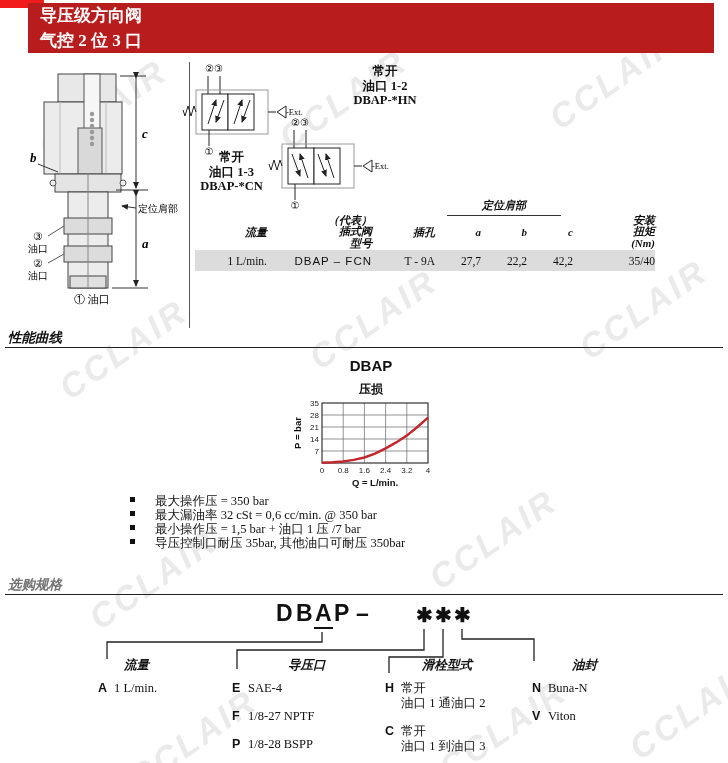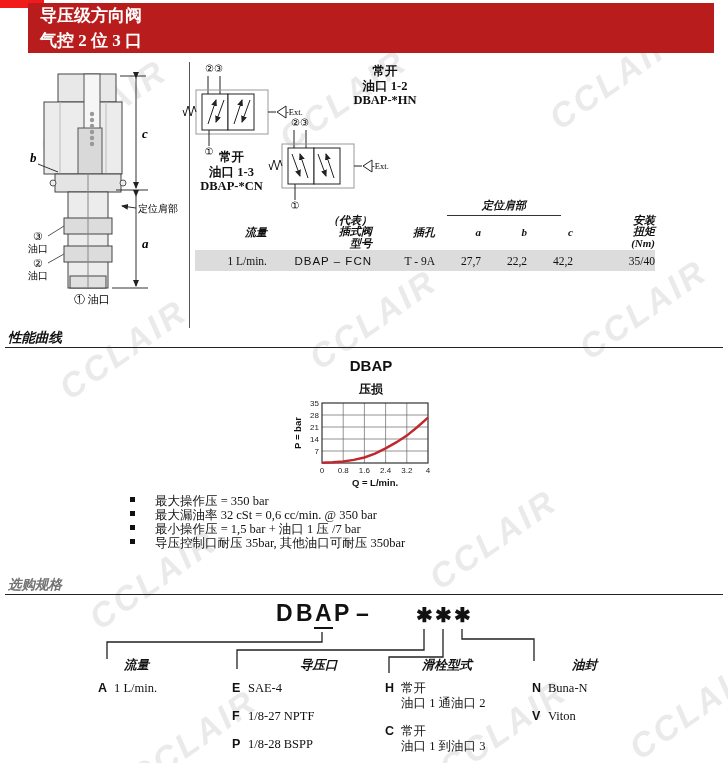--- a/index.html
+++ b/index.html
@@ -283,21 +283,21 @@
     <polyline points="443,3 443,31 389,31 389,47" fill="none" stroke="#222" stroke-width="1.3"></polyline>
     <polyline points="462,3 462,13 534,13 534,35" fill="none" stroke="#222" stroke-width="1.3"></polyline>
   </svg>
 
   <div class="grp-title" style="left:124px;top:657px">流量</div>
   <div class="opt" style="left:98px;top:681px">
     <span class="opt-code">A</span>
     <span class="opt-label">1 L/min.</span>
   </div>
 
-  <div class="grp-title" style="left:300px;top:657px">导压口</div>
+  <div class="grp-title" style="left:288px;top:657px">导压口</div>
   <div class="opt" style="left:232px;top:681px">
     <span class="opt-code">E</span>
     <span class="opt-label">SAE-4</span>
   </div>
   <div class="opt" style="left:232px;top:709px">
     <span class="opt-code">F</span>
     <span class="opt-label">1/8-27 NPTF</span>
   </div>
   <div class="opt" style="left:232px;top:737px">
     <span class="opt-code">P</span>

